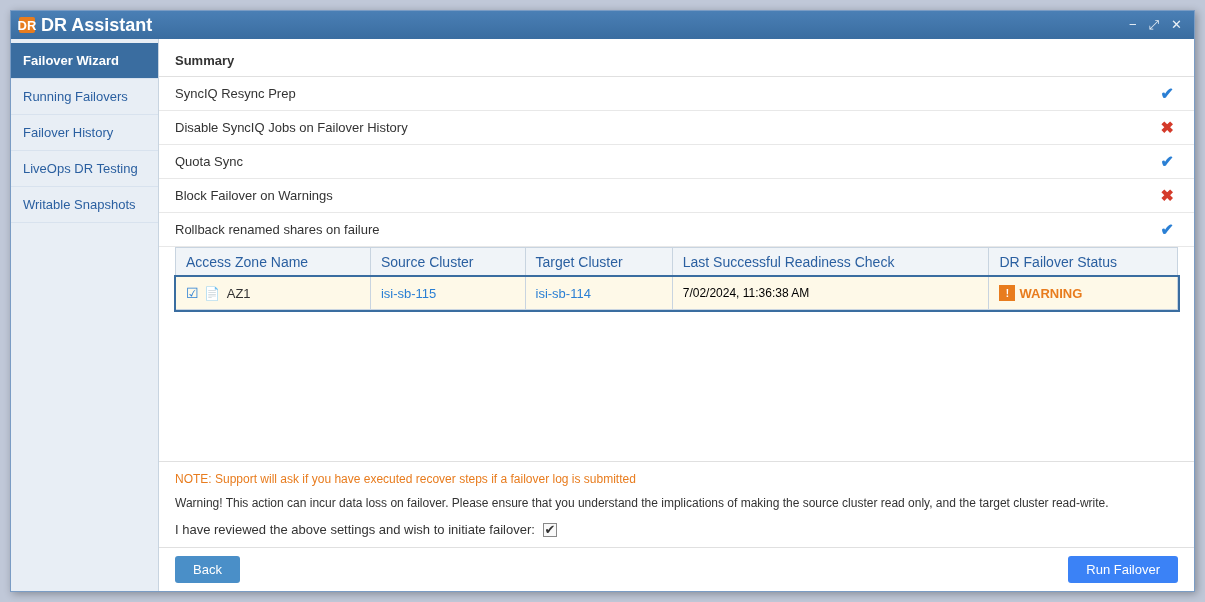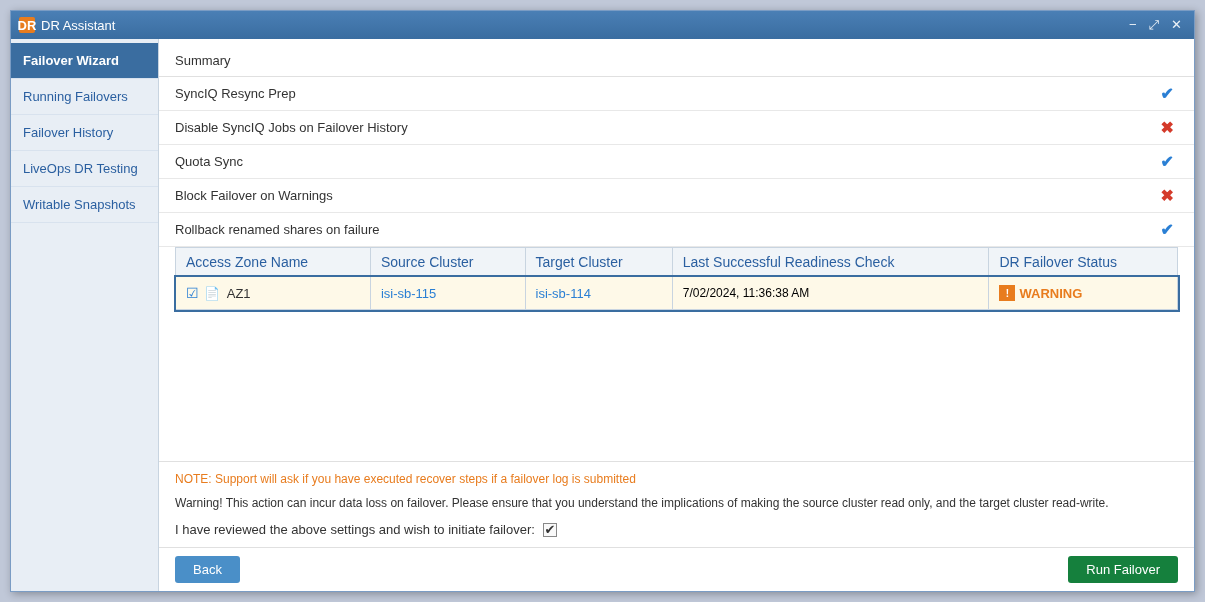--- a/index.html
+++ b/index.html
@@ -48,22 +48,22 @@
       border-radius: 2px;
       display: flex;
       align-items: flex-end;
       justify-content: center;
       font-size: 10px;
       color: white;
       font-weight: bold;
     }
 
     .title-text {
-      font-size: 13px;
-      font-weight: normal;
+      font-size: 18px;
+      font-weight: bold;
       color: white;
     }
 
     .title-controls {
       display: flex;
       gap: 4px;
       font-size: 12px;
       color: white;
     }
 
@@ -98,21 +98,21 @@
     .sidebar-item.active {
       background: #3a6da0;
       color: white;
       font-weight: bold;
     }
 
     .summary-header {
       padding: 10px 25px 6px 16px;
       font-size: 18px;
       color: #333;
-      font-weight: normal;
+      font-weight: bold;
       background: white;
       border-bottom: 1px solid #e0e0e0;
     }
 
     .settings-table {
       width: 100%;
       border-collapse: collapse;
     }
 
     .settings-table tr {
@@ -260,21 +260,21 @@
       padding: 6px 18px;
       border: none;
       border-radius: 3px;
       cursor: pointer;
       font-size: 13px;
       color: white;
       background: #4a8fc8;
     }
 
     .btn-primary {
-      background: #15803d;
+      background: #3b82f6;
       margin-left: 16px;
     }
 
     .content-inner {
       flex: 1;
       overflow: hidden;
       display: flex;
       flex-direction: column;
     }
 

